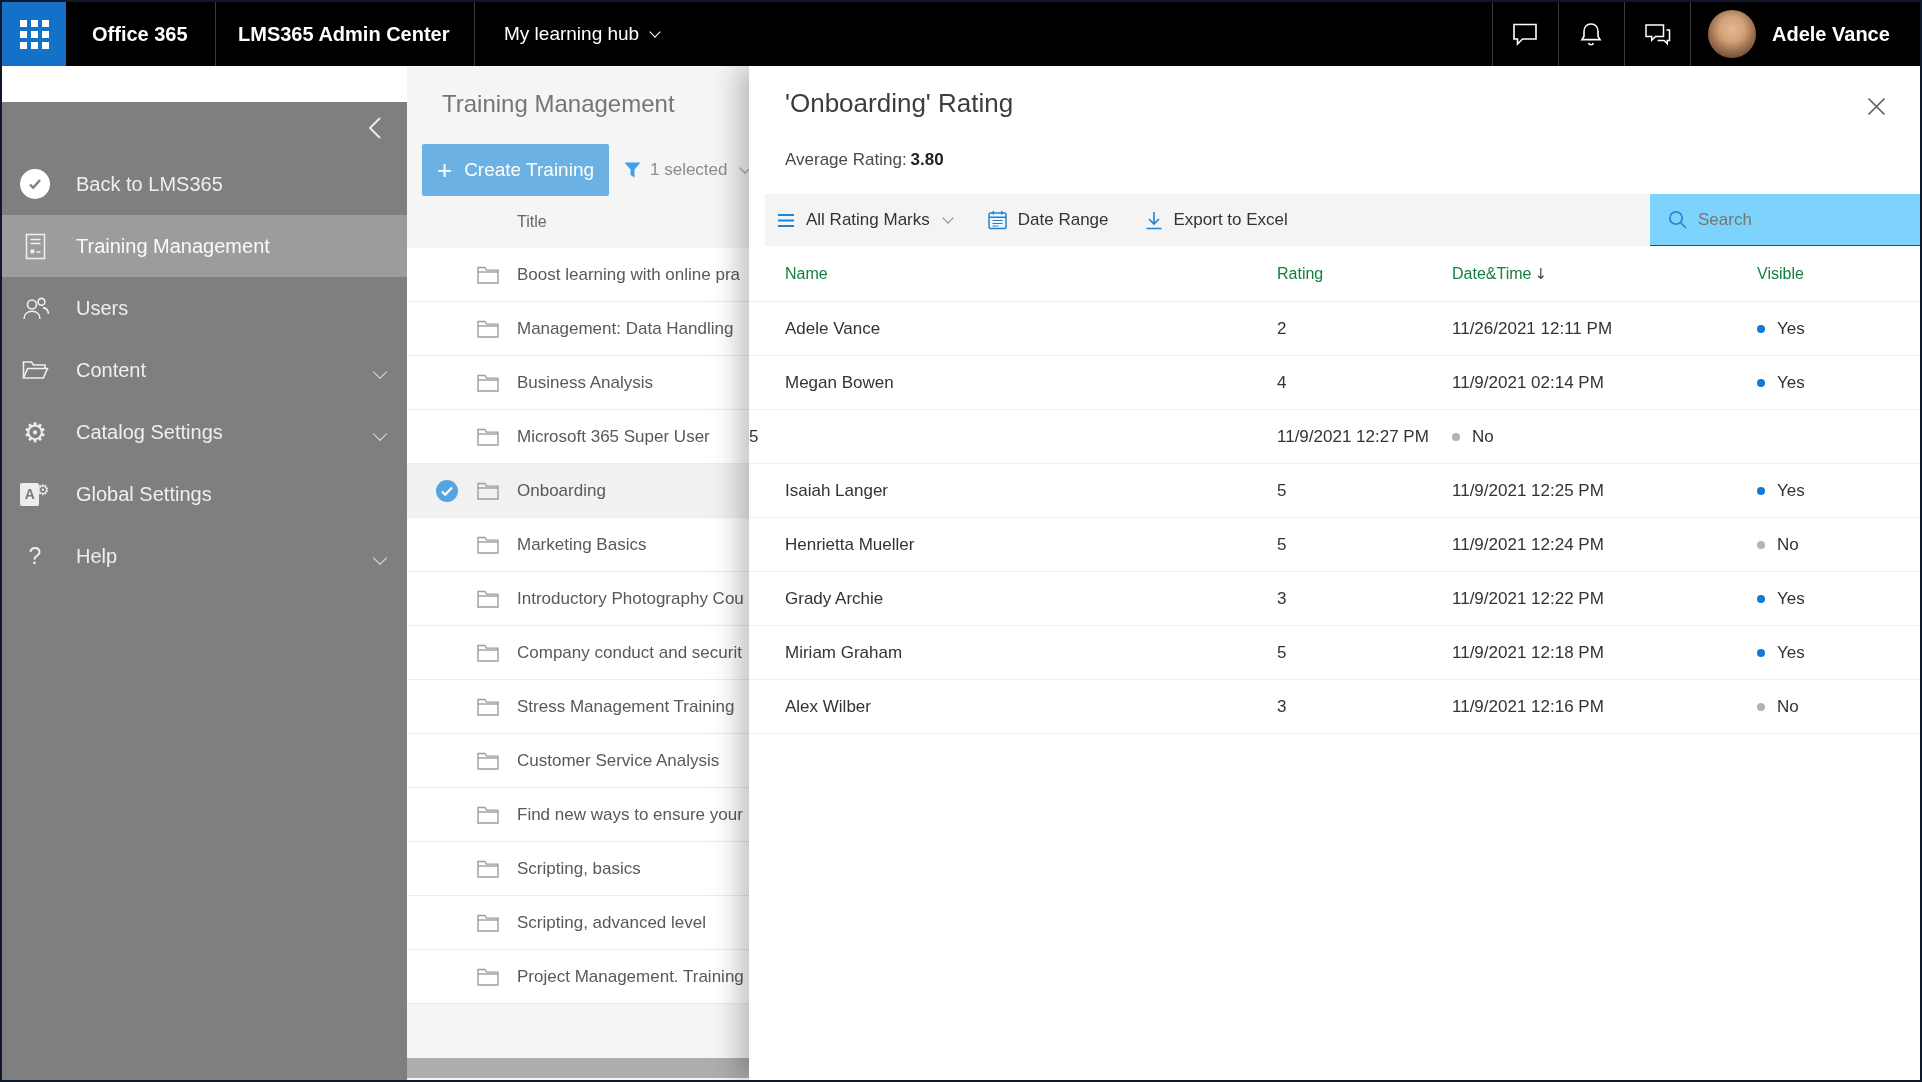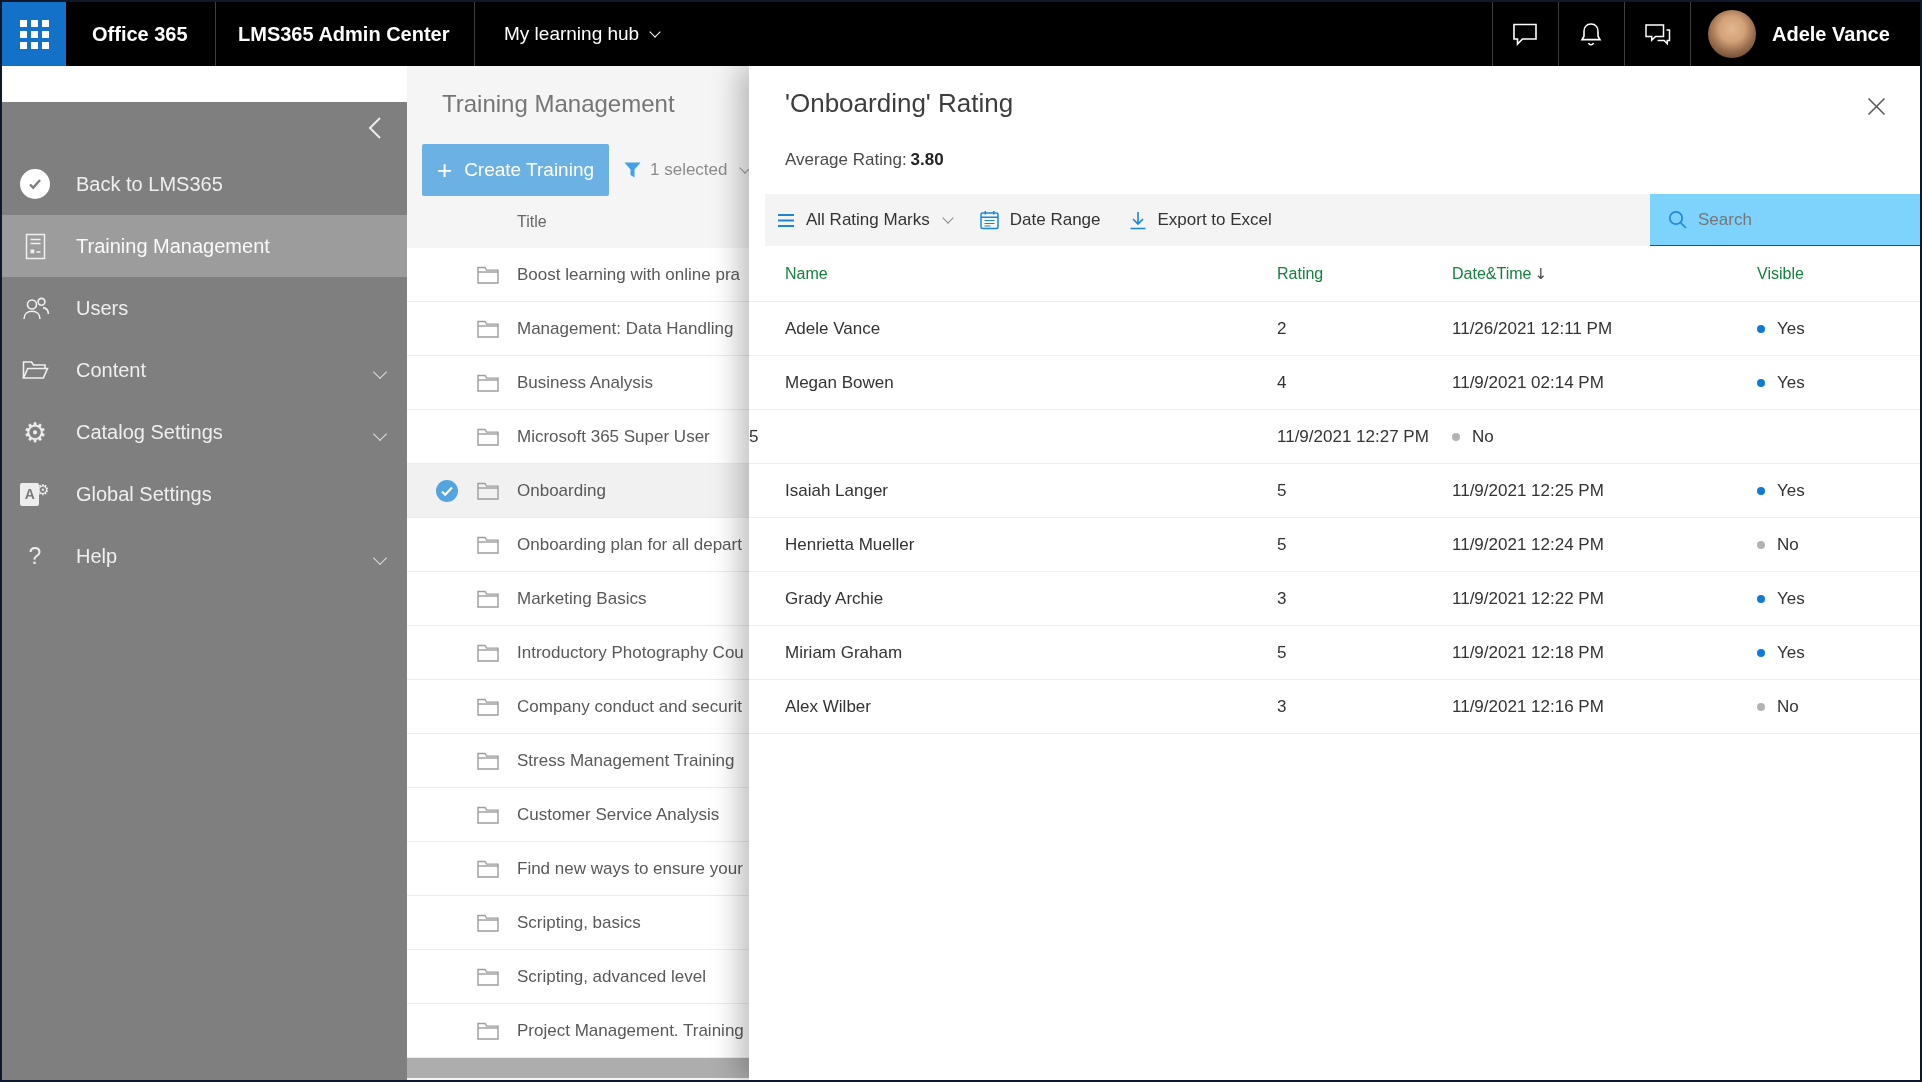--- a/index.html
+++ b/index.html
@@ -52,21 +52,21 @@
   .t-row .sel-check { position:absolute; left:29px; top:16px; }
   .t-label { white-space:nowrap; overflow:hidden; }
   .hscrollbar { position:absolute; left:0; right:0; top:992px; height:20px; background:#adadad; cursor:pointer; }
 
   
   .modal { position:absolute; left:747px; top:64px; right:0; bottom:0; background:#fff; box-shadow:-10px 0 26px rgba(0,0,0,0.25); z-index:20; }
   .m-title { position:absolute; left:36px; top:22px; font-size:26px; font-weight:400; color:#3d3d3d; }
   .m-close { position:absolute; right:28px; top:24px; width:32px; height:32px; background:none; border:none; cursor:pointer; display:flex; align-items:center; justify-content:center; }
   .m-avg { position:absolute; left:36px; top:84px; font-size:17px; color:#4a4a4a; }
   .m-avg b { color:#222; margin-left:4px; }
-  .m-toolbar { position:absolute; left:16px; right:0; top:128px; height:52px; background:#f4f4f4; display:flex; align-items:center; padding-left:12px; gap:28px; }
+  .m-toolbar { position:absolute; left:16px; right:0; top:128px; height:52px; background:#f4f4f4; display:flex; align-items:center; padding-left:12px; gap:36px; }
   .tool { display:flex; align-items:center; gap:11px; font-size:17px; color:#333; cursor:pointer; white-space:nowrap; }
   .tool .chev { color:#8a8a8a; margin-left:3px; }
   .searchbox { position:absolute; right:0; top:0; width:270px; height:52px; background:#7dd3fc; border-bottom:1px solid #474747; display:flex; align-items:center; padding-left:18px; gap:11px; }
   .searchbox input { border:none; outline:none; background:transparent; font-size:17px; font-family:inherit; color:#333; width:210px; }
   .searchbox input::placeholder { color:#767676; }
   .grid-header { position:absolute; left:0; right:0; top:180px; height:56px; display:grid; grid-template-columns:528px 175px 305px 1fr; align-items:center; font-size:16px; color:#15803d; border-bottom:1px solid #ededed; }
   .gh-name { padding-left:36px; cursor:pointer; }
   .gh { cursor:pointer; display:flex; align-items:center; }
   .sort-desc::after { content:"↓"; font-size:15px; color:#444; margin-left:3px; font-family:"DejaVu Sans",sans-serif; }
   .rating-list { position:absolute; left:0; right:0; top:236px; }
@@ -257,28 +257,20 @@
               <circle cx="11" cy="11" r="11" fill="#54a4e0"></circle>
               <path d="M6 11.5 l3.2 3.2 L16 7.5" stroke="#fff" stroke-width="2.2" fill="none"></path>
             </svg></span>
           <span class="folder"><svg width="22" height="18" viewBox="0 0 22 18" fill="none" stroke="#9d9d9d" stroke-width="1.4">
               <path d="M1 17 V1.5 h7 l1.5 2.6 H21 V17 Z"></path>
               <path d="M1 6 H21"></path>
             </svg></span>
           <span class="t-label">Onboarding</span>
         </div>
 
-        <div class="t-row">
-
-          <span class="folder"><svg width="22" height="18" viewBox="0 0 22 18" fill="none" stroke="#9d9d9d" stroke-width="1.4">
-              <path d="M1 17 V1.5 h7 l1.5 2.6 H21 V17 Z"></path>
-              <path d="M1 6 H21"></path>
-            </svg></span>
-          <span class="t-label">Onboarding plan for all depart</span>
-        </div>
 
         <div class="t-row">
 
           <span class="folder"><svg width="22" height="18" viewBox="0 0 22 18" fill="none" stroke="#9d9d9d" stroke-width="1.4">
               <path d="M1 17 V1.5 h7 l1.5 2.6 H21 V17 Z"></path>
               <path d="M1 6 H21"></path>
             </svg></span>
           <span class="t-label">Marketing Basics</span>
         </div>
 

